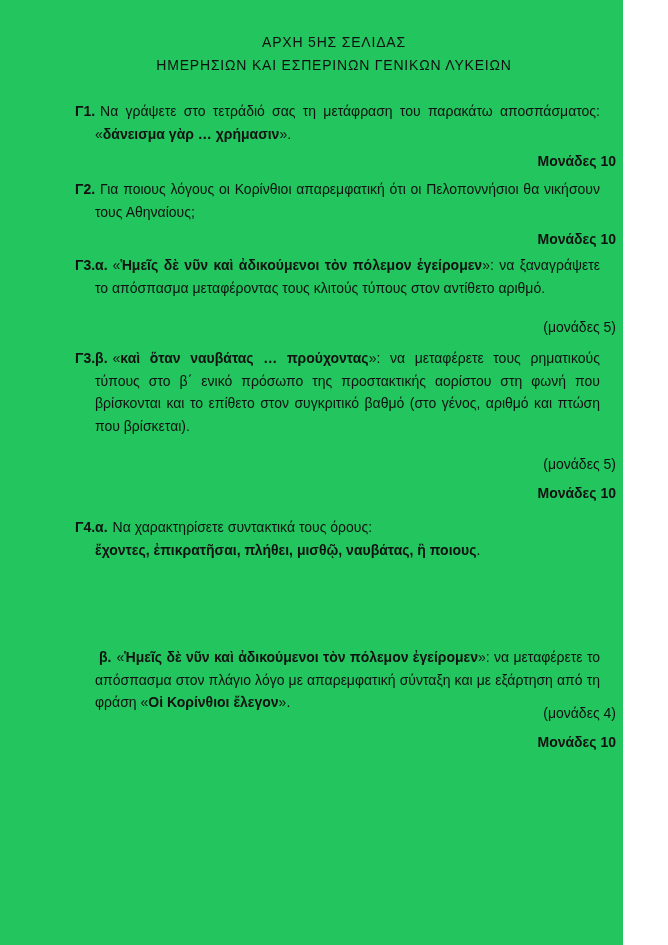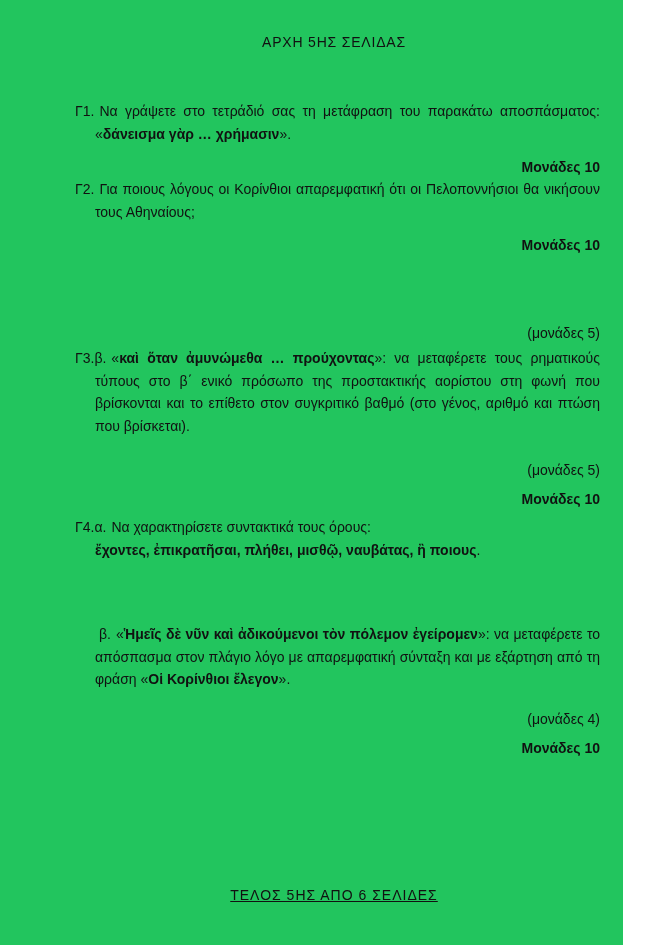--- a/index.html
+++ b/index.html
@@ -33,33 +33,32 @@
   }
   .q-body {
     padding-left: 27px;
     text-indent: -27px;
     text-align: justify;
   }
   .q-body.beta-indent {
     text-indent: -3px;
   }
   .q-label {
-    font-weight: normal;
+    font-weight: bold;
     margin-right: 5px;
     padding-left: 7px;
   }
   .bold {
     font-weight: bold;
   }
   .points {
     position: absolute;
-    left: 68px;
+    left: 84px;
     width: 532px;
     text-align: right;
-    margin-top: 6px;
   }
   .points-main {
     font-weight: bold;
   }
   .footer {
     position: absolute;
     top: 884px;
     left: 0;
     width: 668px;
     text-align: center;
@@ -69,47 +68,48 @@
     text-decoration: underline;
   }
 </style>
 </head>
 <body>
 
 <div class="page">
 
   <div class="header">
     <div>ΑΡΧΗ 5ΗΣ ΣΕΛΙΔΑΣ</div>
+    <div>ΗΜΕΡΗΣΙΩΝ ΚΑΙ ΕΣΠΕΡΙΝΩΝ ΓΕΝΙΚΩΝ ΛΥΚΕΙΩΝ</div>
   </div>
 
   <div class="q" style="top:100px;">
     <div class="q-body"><span class="q-label">Γ1.</span><span>Να γράψετε στο τετράδιό σας τη μετάφραση του παρακάτω αποσπάσματος: «</span><span class="bold">δάνεισμα γὰρ … χρήμασιν</span><span>».</span></div>
   </div>
   <div class="points points-main" style="top:150px;">Μονάδες 10</div>
 
   <div class="q" style="top:178px;">
     <div class="q-body"><span class="q-label">Γ2.</span><span>Για ποιους λόγους οι Κορίνθιοι απαρεμφατική ότι οι Πελοποννήσιοι θα νικήσουν τους Αθηναίους;</span></div>
   </div>
   <div class="points points-main" style="top:228px;">Μονάδες 10</div>
 
+  <div class="q" style="top:254px;">
+    <div class="q-body"><span class="q-label">Γ3.α.</span><span>«</span><span class="bold">Ἡμεῖς δὲ νῦν καὶ ἀδικούμενοι τὸν πόλεμον ἐγείρομεν</span><span>»: να ξαναγράψετε το απόσπασμα μεταφέροντας τους κλιτούς τύπους στον αντίθετο αριθμό.</span></div>
+  </div>
   <div class="points" style="top:316px;">(μονάδες 5)</div>
 
   <div class="q" style="top:347px;">
-    <div class="q-body"><span class="q-label">Γ3.β.</span><span>«</span><span class="bold">καὶ ὅταν ἀμυνώμεθα … προύχοντας</span><span>»: να μεταφέρετε τους ρηματικούς τύπους στο β΄ ενικό πρόσωπο της προστακτικής αορίστου στη φωνή που βρίσκονται και το επίθετο στον συγκριτικό βαθμό (στο γένος, αριθμό και πτώση που βρίσκεται).</span></div>
+    <div class="q-body"><span class="q-label">Γ3.β.</span><span>«</span><span class="bold">καὶ ὅταν ναυβάτας … προύχοντας</span><span>»: να μεταφέρετε τους ρηματικούς τύπους στο β΄ ενικό πρόσωπο της προστακτικής αορίστου στη φωνή που βρίσκονται και το επίθετο στον συγκριτικό βαθμό (στο γένος, αριθμό και πτώση που βρίσκεται).</span></div>
   </div>
   <div class="points" style="top:453px;">(μονάδες 5)</div>
   <div class="points points-main" style="top:482px;">Μονάδες 10</div>
 
   <div class="q" style="top:516px;">
     <div class="q-body"><span class="q-label">Γ4.α.</span><span>Να χαρακτηρίσετε συντακτικά τους όρους:</span><br><span class="bold">ἔχοντες, ἐπικρατῆσαι, πλήθει, μισθῷ, ναυβάτας, ἢ ποιους</span><span>.</span></div>
   </div>
 
-  <div class="q" style="top:623px;">
+  <div class="q" style="top:646px;">
     <div class="q-body beta-indent"><span class="q-label">β.</span><span>«</span><span class="bold">Ἡμεῖς δὲ νῦν καὶ ἀδικούμενοι τὸν πόλεμον ἐγείρομεν</span><span>»: να μεταφέρετε το απόσπασμα στον πλάγιο λόγο με απαρεμφατική σύνταξη και με εξάρτηση από τη φράση «</span><span class="bold">Οἱ Κορίνθιοι ἔλεγον</span><span>».</span></div>
   </div>
   <div class="points" style="top:702px;">(μονάδες 4)</div>
   <div class="points points-main" style="top:731px;">Μονάδες 10</div>
 
-  <div class="footer">
-    <span>ΤΕΛΟΣ 5ΗΣ ΑΠΟ 6 ΣΕΛΙΔΕΣ</span>
-  </div>
 
 </div>
 
 </body></html>

